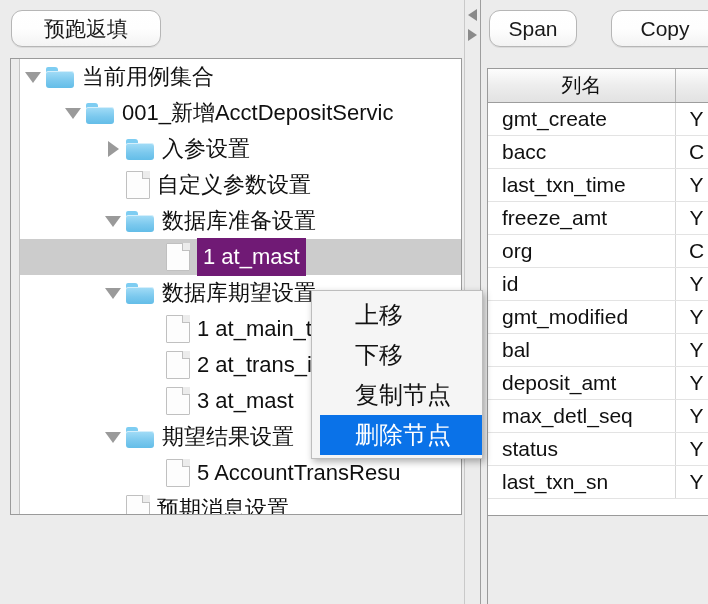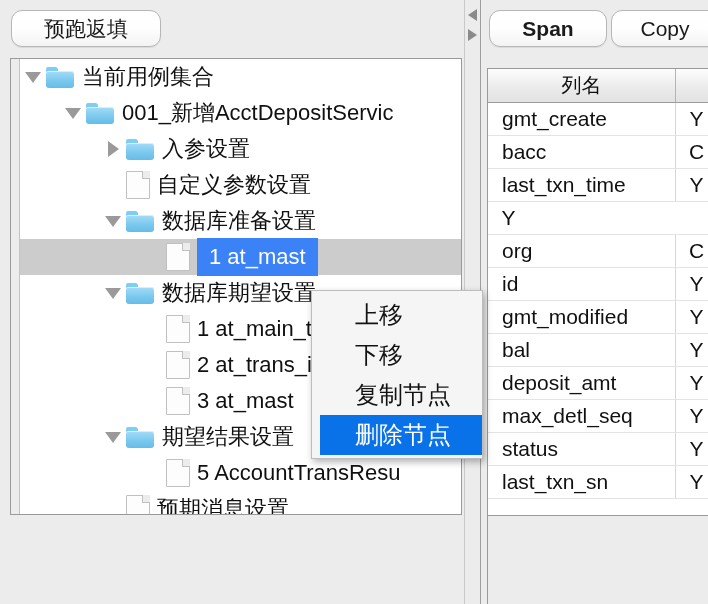--- a/index.html
+++ b/index.html
@@ -152,23 +152,23 @@
     border-bottom: 1px solid #c0c0c0;
     box-sizing: border-box;
   }
 
   .tree-label {
     font-size: 22px;
     color: #101010;
     line-height: 36px;
   }
   .tree-label.highlight {
-    background: #3b82f6;
+    background: #701a75;
     color: #ffffff;
-    padding: 1px 12px;
+    padding: 1px 6px;
   }
 
   
   #split-divider {
     position: absolute;
     left: 464px; top: 0;
     width: 17px; height: 604px;
     background: #ececec;
     border-left: 1px solid #c9c9c9;
     border-right: 1px solid #9e9e9e;
@@ -199,21 +199,21 @@
     background: #ececec;
     overflow: hidden;
   }
   #toolbar-right {
     position: absolute;
     left: 0; top: 0;
     width: 226px; height: 56px;
   }
   #btn-span {
     left: 7px; top: 10px;
-    width: 118px; height: 37px; font-weight: bold;
+    width: 88px; height: 37px;
   }
   #btn-copy {
     left: 129px; top: 10px;
     width: 108px; height: 37px;
   }
 
   #table-panel {
     position: absolute;
     left: 5px; top: 68px;
     width: 230px; height: 448px;
@@ -447,20 +447,21 @@
           </div>
           <div class="tr">
             <div class="td col-name">bacc</div>
             <div class="td col-flag">C</div>
           </div>
           <div class="tr">
             <div class="td col-name">last_txn_time</div>
             <div class="td col-flag">Y</div>
           </div>
           <div class="tr">
+            <div class="td col-name">freeze_amt</div>
             <div class="td col-flag">Y</div>
           </div>
           <div class="tr">
             <div class="td col-name">org</div>
             <div class="td col-flag">C</div>
           </div>
           <div class="tr">
             <div class="td col-name">id</div>
             <div class="td col-flag">Y</div>
           </div>

